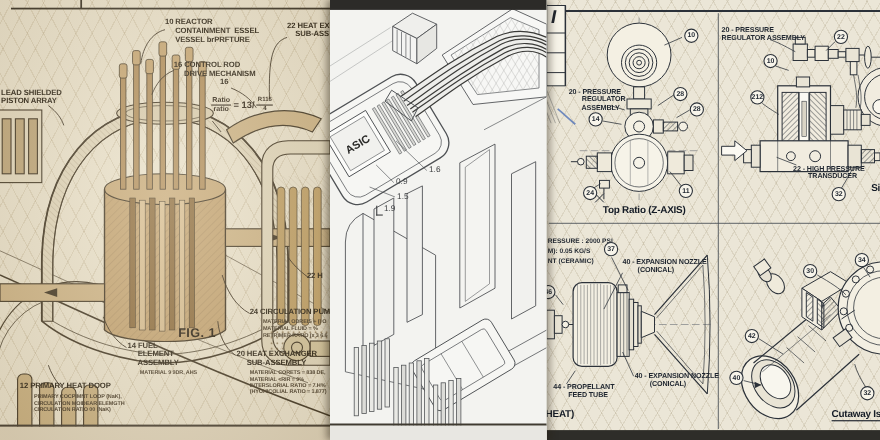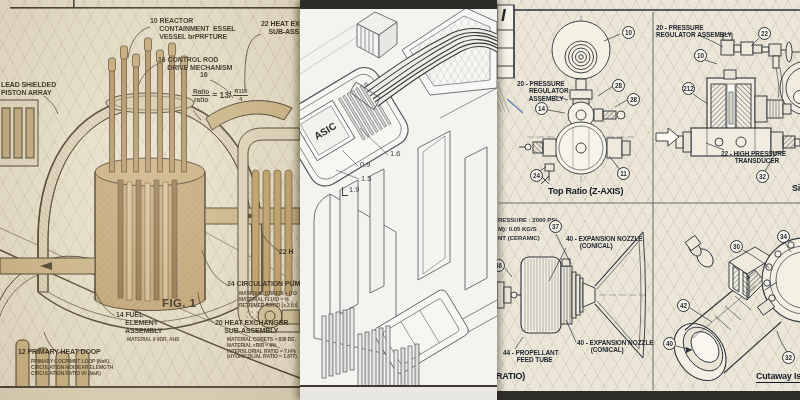--- a/index.html
+++ b/index.html
@@ -531,36 +531,36 @@
     <div class="balloon" style="left:115px;top:79px">28</div>
     <div class="balloon" style="left:130px;top:93px">28</div>
     <div class="balloon" style="left:38px;top:102px">14</div>
     <div class="balloon" style="left:33px;top:169px">24</div>
     <div class="balloon" style="left:120px;top:167px">11</div>
 
     <div class="rlbl" style="left:159px;top:24px">20 - PRESSURE
 REGULATOR ASSEMBLY</div>
     <div class="rlbl" style="left:224px;top:150px">22 - HIGH PRESSURE
         TRANSDUCER</div>
-    <div class="cap" style="left:295px;top:183px">Si</div>
+    <div class="cap" style="left:295px;top:166px">Si</div>
     <div class="balloon" style="left:261px;top:27px">22</div>
     <div class="balloon" style="left:197px;top:49px">10</div>
     <div class="balloon" style="left:185px;top:82px">212</div>
     <div class="balloon" style="left:259px;top:170px">32</div>
 
     <div class="specs" style="left:1px;top:216px">RESSURE : 2000 PSI
 M): 0.05 KG/S
 NT (CERAMIC)</div>
     <div class="rlbl" style="left:69px;top:235px">40 - EXPANSION NOZZLE
         (CONICAL)</div>
     <div class="rlbl" style="left:80px;top:339px">40 - EXPANSION NOZZLE
         (CONICAL)</div>
     <div class="rlbl" style="left:6px;top:349px">44 - PROPELLANT
         FEED TUBE</div>
-    <div class="cap" style="left:-1px;top:371px">RATIO)</div>
+    <div class="cap" style="left:-1px;top:371px">HEAT)</div>
     <div class="balloon" style="left:52px;top:220px">37</div>
     <div class="balloon" style="left:-5px;top:259px">46</div>
 
     <div class="cap u" style="left:259px;top:371px">Cutaway Iso</div>
     <div class="balloon" style="left:233px;top:240px">30</div>
     <div class="balloon" style="left:280px;top:230px">34</div>
     <div class="balloon" style="left:180px;top:299px">42</div>
     <div class="balloon" style="left:166px;top:337px">40</div>
     <div class="balloon" style="left:285px;top:351px">32</div>
 

